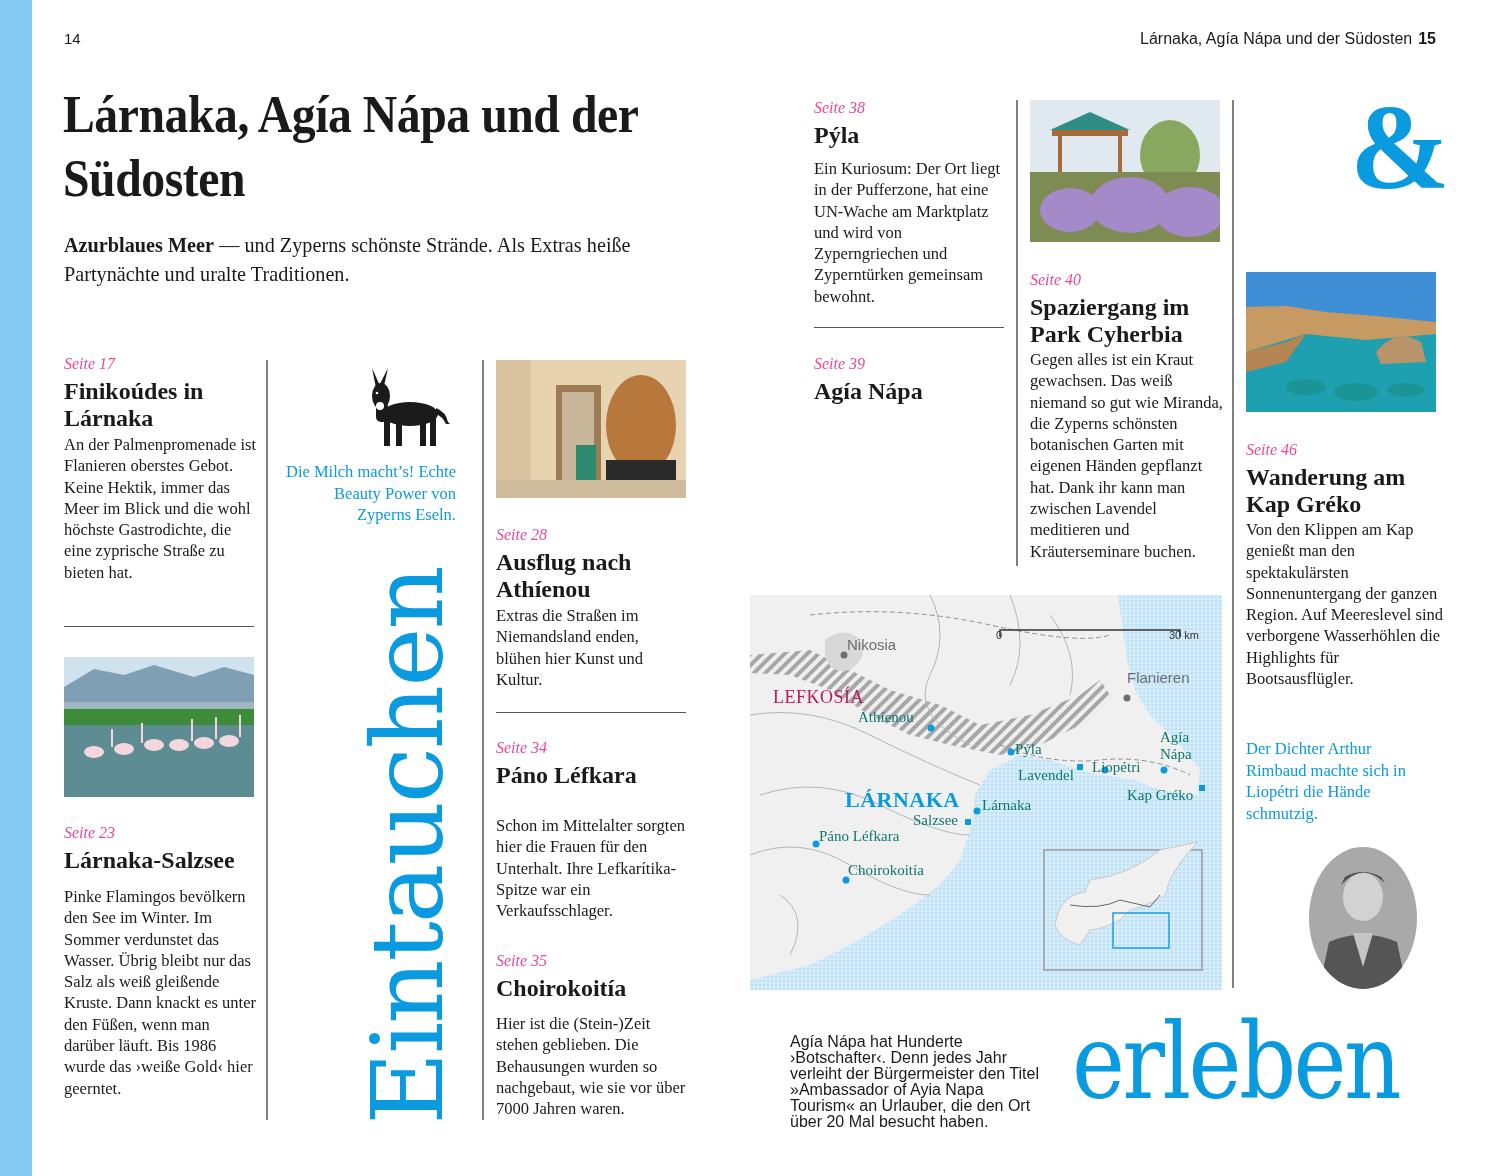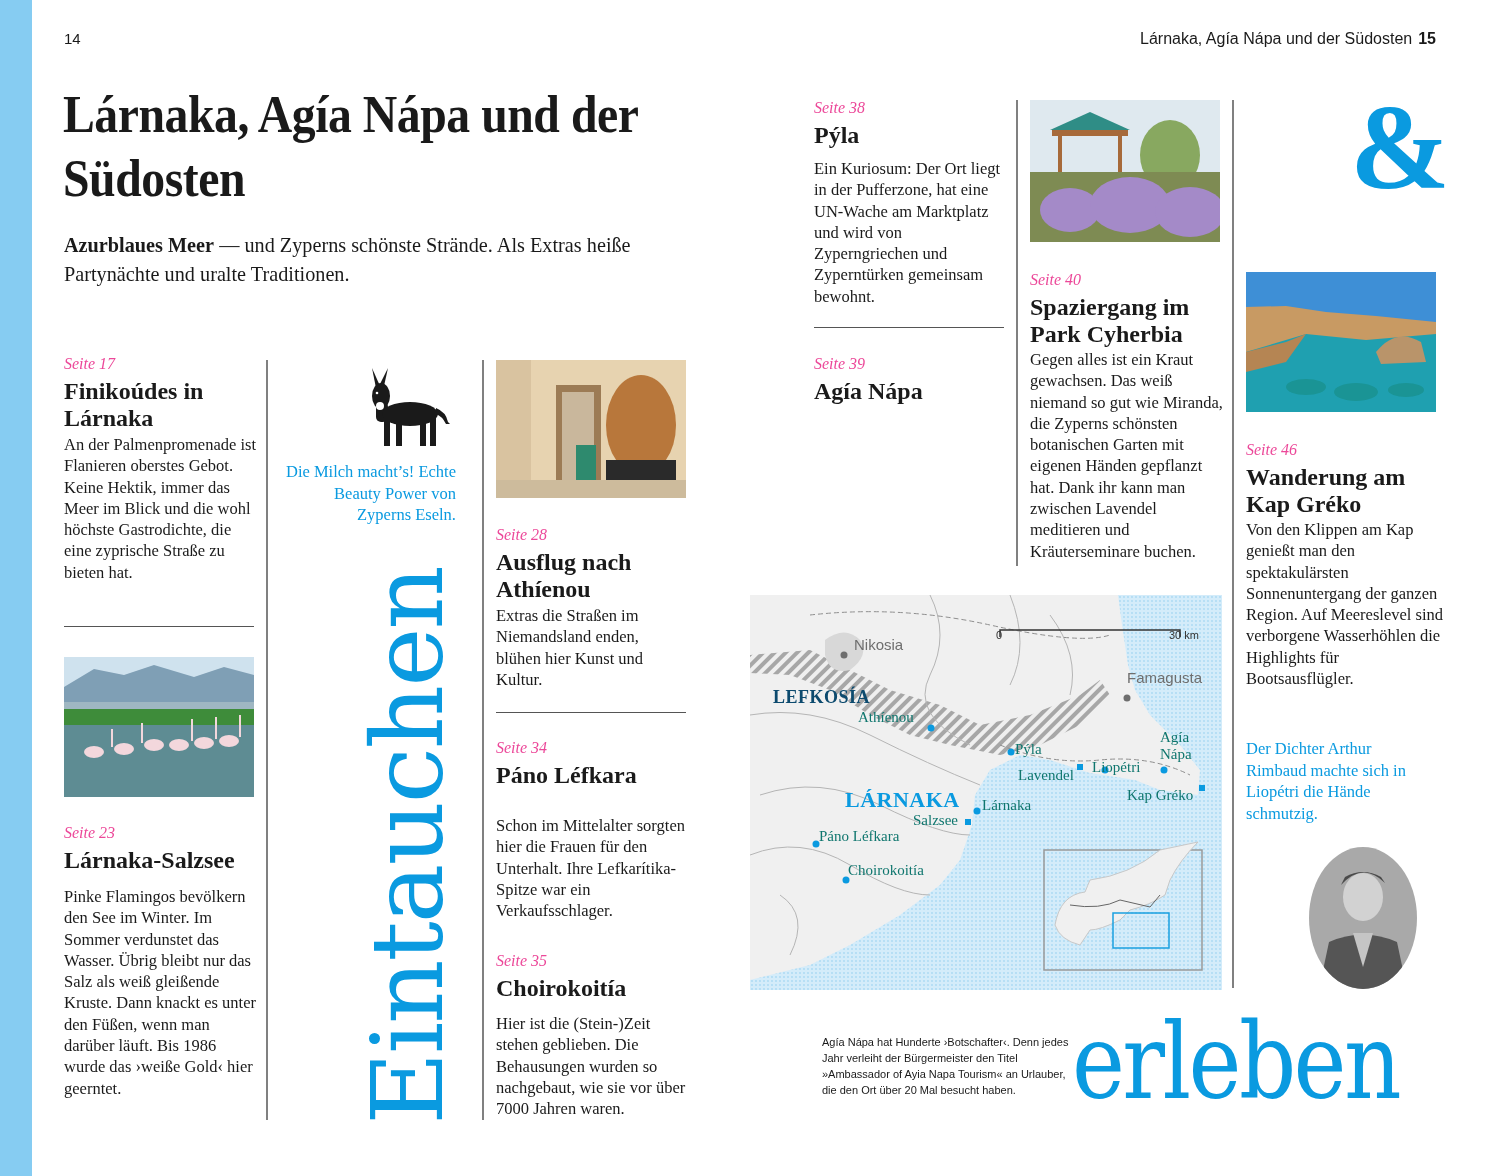--- a/index.html
+++ b/index.html
@@ -28,28 +28,28 @@
 
   .photo { overflow: hidden; }
   .photo svg { display: block; width: 100%; height: 100%; }
 
   .big-vert { left: 358px; top: 572px; width: 100px; height: 548px; }
   .big-vert span { position: absolute; left: 50%; top: 50%; transform: translate(-50%, -50%) rotate(-90deg); color: #0a9ae0; font-size: 100px; white-space: nowrap; font-family: "DejaVu Serif", serif; letter-spacing: -2px; line-height: 1; }
 
   .amp { left: 1350px; top: 88px; color: #0a9ae0; font-size: 120px; font-family: "Liberation Serif", serif; font-weight: bold; line-height: 1; }
   .erleben { left: 1072px; top: 1010px; color: #0a9ae0; font-size: 104px; font-family: "DejaVu Serif", serif; line-height: 1; letter-spacing: -3px; transform: scaleX(0.86); transform-origin: left top; }
 
-  .ambassador { left: 790px; top: 1034px; width: 260px; font-family: "Liberation Sans", sans-serif; font-size: 11px; line-height: 16px; color: #1a1a1a; margin-left: 32px; }
+  .ambassador { left: 790px; top: 1034px; width: 260px; font-family: "Liberation Sans", sans-serif; font-size: 16px; line-height: 16px; color: #1a1a1a; }
 
   .map { left: 750px; top: 595px; width: 472px; height: 395px; overflow: hidden; }
   .map svg { display: block; }
   .map-label { position: absolute; font-family: "Liberation Serif", serif; white-space: nowrap; }
   .map-label.blue { color: #0f766e; font-size: 15px; }
   .map-label.grey { color: #6e6e6e; font-family: "Liberation Sans", sans-serif; font-size: 15px; }
-  .map-label.region-grey { color: #0c4a6e; font-weight: bold; font-size: 18px; letter-spacing: 0.5px; }
+  .map-label.region-grey { color: #be185d; font-weight: normal; font-size: 18px; letter-spacing: 0.5px; }
   .map-label.region-blue { color: #0a9ae0; font-weight: bold; font-size: 22px; letter-spacing: 0.5px; }
   .map-label.scale { font-family: "Liberation Sans", sans-serif; font-size: 11px; color: #333; }
 </style>
 </head>
 <body>
 
 <div class="abs left-strip"></div>
 <div class="abs page-num page-num-left">14</div>
 <div class="abs running-head">
   <span>Lárnaka, Agía Nápa und der Südosten</span><b>15</b>
@@ -265,22 +265,22 @@
       <circle cx="227" cy="216" r="3.5"></circle>
       <rect x="215" y="224" width="6" height="6"></rect>
       <circle cx="66" cy="249" r="3.5"></circle>
       <circle cx="96" cy="285" r="3.5"></circle>
     </g>
     <g fill="#6e6e6e">
       <circle cx="94" cy="60" r="3.5"></circle>
       <circle cx="377" cy="103" r="3.5"></circle>
     </g>
   </svg>
-  <div class="map-label grey" style="left:104px; top:41px;">Nikosia</div>
-  <div class="map-label grey" style="left:377px; top:74px;">Famagusta</div>
+  <div class="map-label grey" style="left:97px; top:41px;">Nikosia</div>
+  <div class="map-label grey" style="left:377px; top:74px;">Flanieren</div>
   <div class="map-label region-grey" style="left:23px; top:92px;">LEFKOSÍA</div>
   <div class="map-label region-blue" style="left:95px; top:192px;">LÁRNAKA</div>
   <div class="map-label blue" style="left:108px; top:114px;">Athíenou</div>
   <div class="map-label blue" style="left:265px; top:146px;">Pýla</div>
   <div class="map-label blue" style="left:268px; top:172px;">Lavendel</div>
   <div class="map-label blue" style="left:342px; top:164px;">Liopétri</div>
   <div class="map-label blue" style="left:410px; top:134px; width:40px; line-height:17px; white-space:normal;">Agía Nápa</div>
   <div class="map-label blue" style="left:377px; top:192px;">Kap Gréko</div>
   <div class="map-label blue" style="left:232px; top:202px;">Lárnaka</div>
   <div class="map-label blue" style="left:163px; top:217px;">Salzsee</div>

